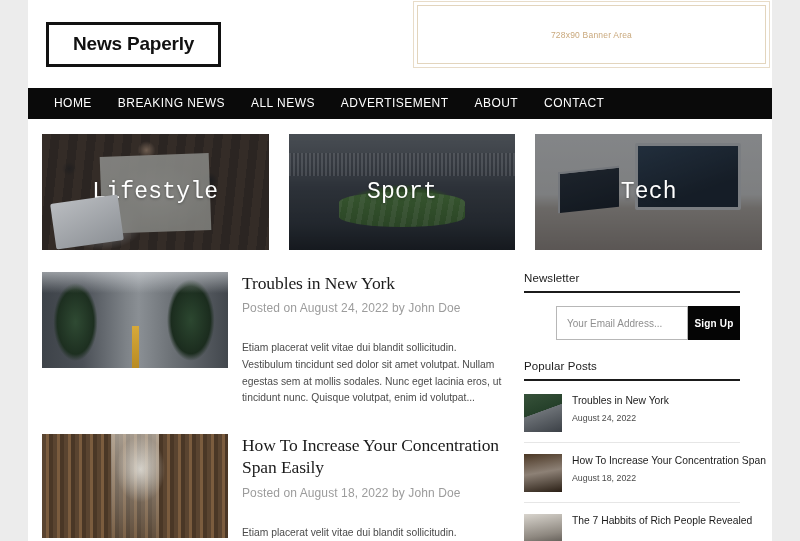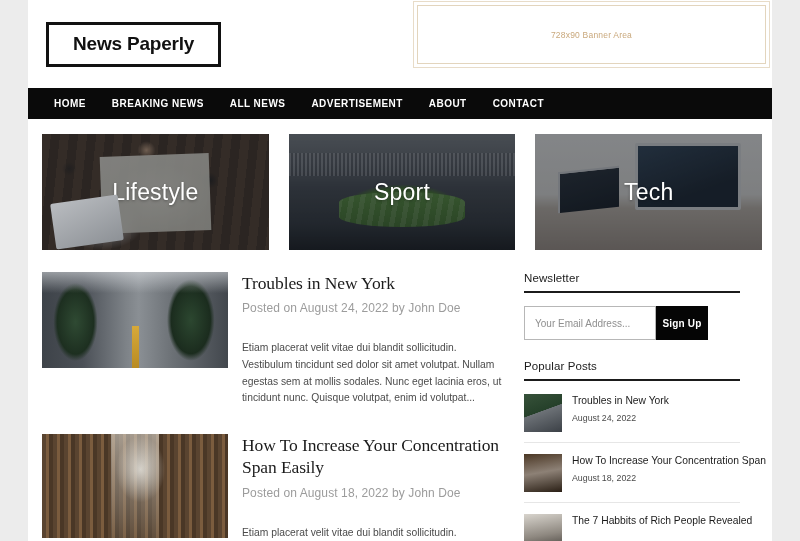--- a/index.html
+++ b/index.html
@@ -48,34 +48,35 @@
 
   
   .nav {
     background: #0a0a0a;
     height: 31px;
     display: flex; align-items: center;
     padding-left: 13px;
   }
   .nav-item {
     color: #ffffff;
-    font-size: 10px;
-    font-weight: bold;
+    font-size: 12px;
+    font-weight: normal;
     letter-spacing: .45px;
     padding: 0 13px;
     line-height: 31px;
     cursor: pointer;
     white-space: nowrap;
   }
 
   
   .cats {
     display: flex;
     gap: 20px;
     padding: 15px 10px 0 14px;
+    font-family: Liberation Mono, monospace;
   }
   .cat {
     position: relative;
     width: 228px; height: 116px;
     overflow: hidden;
     cursor: pointer;
   }
   .cat-img { position: absolute; inset: 0; }
   .cat-overlay { position: absolute; inset: 0; background: rgba(22,26,34,.42); }
   .cat-label {
@@ -230,20 +231,21 @@
     font-size: 11.5px;
     color: #1b1b1b;
     font-weight: normal;
     padding-bottom: 7px;
     border-bottom: 2px solid #1b1b1b;
     letter-spacing: .1px;
   }
   .newsletter-form {
     display: flex;
     margin-top: 13px;
+    justify-content: flex-end;
   }
   .email-input {
     width: 132px; height: 34px;
     border: 1px solid #b7b7b7;
     font-size: 10px;
     color: #555;
     padding: 0 10px;
     font-family: "Liberation Sans", sans-serif;
     background: #fff;
     outline: none;

